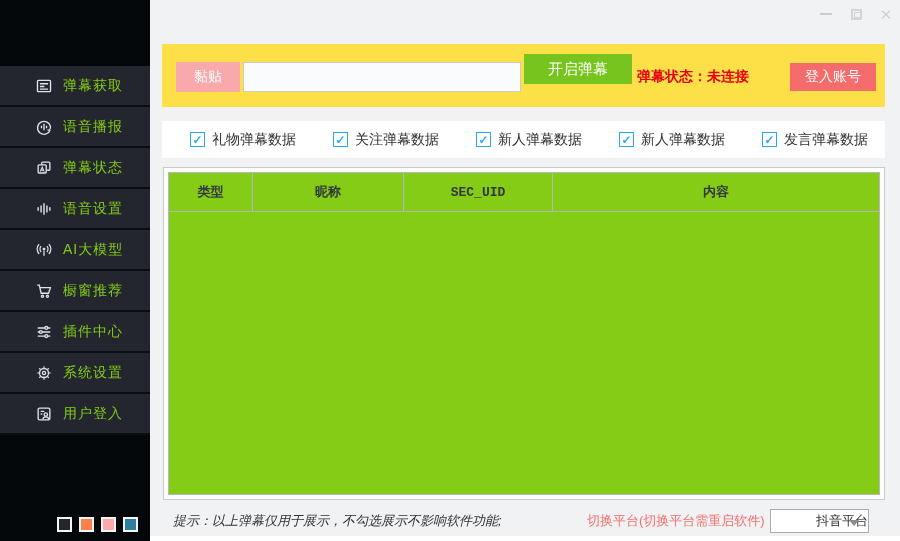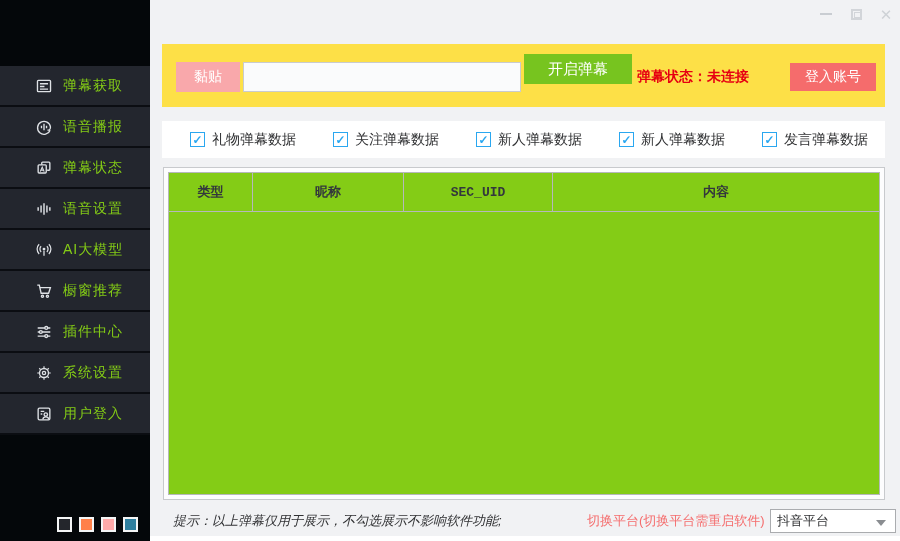--- a/index.html
+++ b/index.html
@@ -99,24 +99,24 @@
   }
   .t-cell.c0 { width:84px;  border-right:1px solid #b6b8bb; }
   .t-cell.c1 { width:151px; border-right:1px solid #b6b8bb; }
   .t-cell.c2 { width:149px; border-right:1px solid #b6b8bb; font-family:"Liberation Mono", monospace;text-align:right; }
   .t-cell.c3 { flex:1; }
   .t-body { flex:1; }
   
   .hint-text { position:absolute; left:173px; top:512px; font-size:13px; color:#303133;font-style:italic; }
   .switch-text { position:absolute; left:587px; top:512px; font-size:13px; color:#f56c6c; cursor:pointer; }
   .platform-select {
-    position:absolute; left:770px; top:509px; width:126px; height:24px;
+    position:absolute; left:770px; top:509px; width:99px; height:24px;
     background:#ffffff; border:1px solid #aaacaf;
     display:flex; align-items:center; padding-left:6px;
-    font-size:13px; color:#303133; cursor:pointer;
+    font-size:13px; color:#303133; cursor:pointer;justify-content:flex-end;
   }
   .caret {
     position:absolute; right:9px; top:10px;
     width:0; height:0;
     border-left:5px solid transparent; border-right:5px solid transparent;
     border-top:6px solid #8a8d91;
   }
   .bottom-strip { position:absolute; left:150px; top:536px; width:750px; height:5px; background:#ffffff; }
   svg { display:block; }
 </style>

